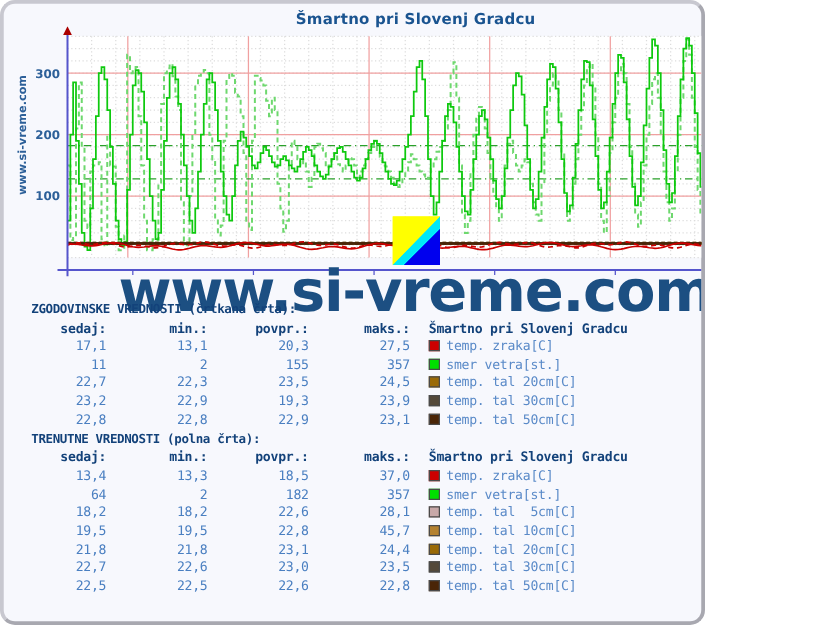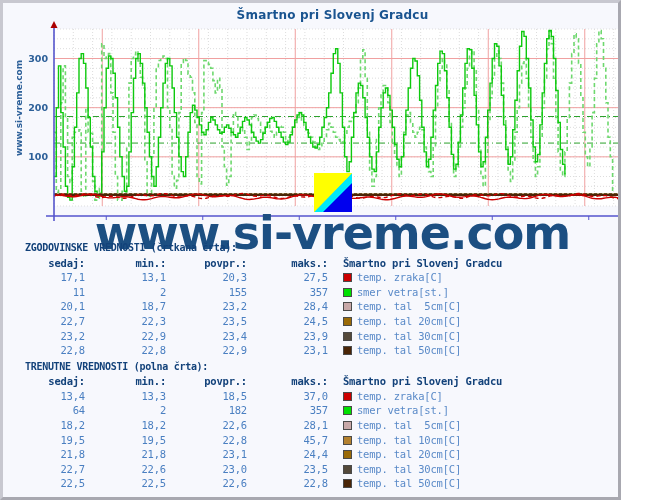--- a/index.html
+++ b/index.html
@@ -6,29 +6,30 @@
   html, body {
     margin: 0;
     padding: 0;
     background: #ffffff;
   }
   body {
     font-family: "DejaVu Sans Mono", monospace;
   }
   .page {
     position: relative;
-    width: 621px;
+    width: 564px;
     height: 500px;
     box-sizing: border-box;
     background: #f7f8fd;
     border-left: 3px solid #c8c8d0;
     border-top: 3px solid #c8c8d0;
     border-right: 3px solid #a8a8b0;
     border-bottom: 3px solid #a8a8b0;
     overflow: hidden;
+    border-radius: 12px;
   }
 
   
   .chart-title {
     position: absolute;
     left: 0;
     top: 5px;
     width: 659px;
     text-align: center;
     font-family: "DejaVu Sans", sans-serif;
@@ -289,37 +290,30 @@
               <td class="lbl"><span class="sw" style="background: rgb(204, 0, 0);"></span><span>temp. zraka[C]</span></td>
             </tr>
             <tr>
               <td>11</td>
               <td>2</td>
               <td>155</td>
               <td>357</td>
               <td class="lbl"><span class="sw" style="background: rgb(0, 224, 0);"></span><span>smer vetra[st.]</span></td>
             </tr>
             <tr>
-              <td>20,1</td>
-              <td>18,7</td>
-              <td>23,2</td>
-              <td>28,4</td>
-              <td class="lbl"><span class="sw" style="background: rgb(200, 168, 168);"></span><span>temp. tal  5cm[C]</span></td>
-            </tr>
-            <tr>
               <td>22,7</td>
               <td>22,3</td>
               <td>23,5</td>
               <td>24,5</td>
               <td class="lbl"><span class="sw" style="background: rgb(154, 106, 7);"></span><span>temp. tal 20cm[C]</span></td>
             </tr>
             <tr>
               <td>23,2</td>
               <td>22,9</td>
-              <td>23,4</td>
+              <td>19,3</td>
               <td>23,9</td>
               <td class="lbl"><span class="sw" style="background: rgb(84, 73, 58);"></span><span>temp. tal 30cm[C]</span></td>
             </tr>
             <tr>
               <td>22,8</td>
               <td>22,8</td>
               <td>22,9</td>
               <td>23,1</td>
               <td class="lbl"><span class="sw" style="background: rgb(74, 37, 7);"></span><span>temp. tal 50cm[C]</span></td>
             </tr>

